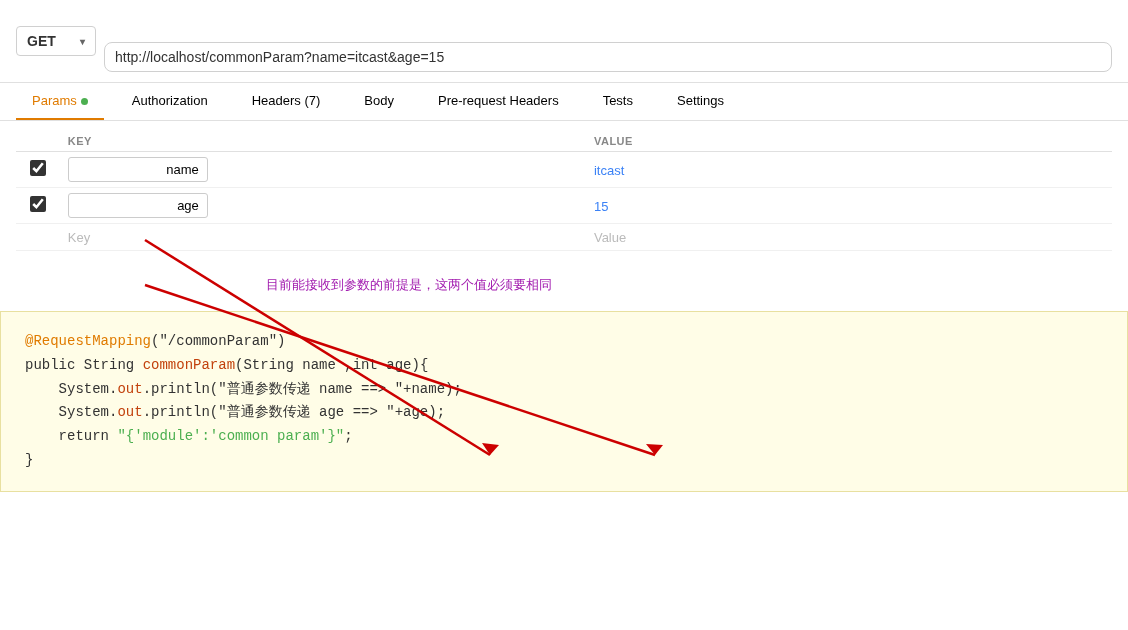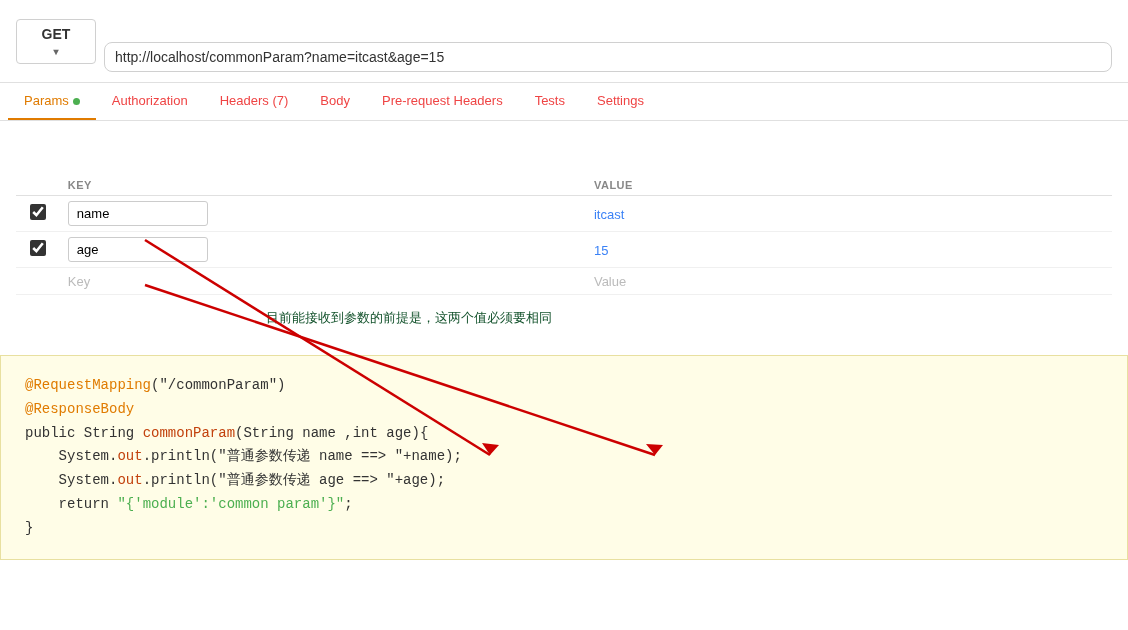--- a/index.html
+++ b/index.html
@@ -27,21 +27,20 @@
       gap: 4px;
       padding: 6px 10px;
       border: 1px solid #d0d0d0;
       border-radius: 4px;
       background: #fff;
       cursor: pointer;
       font-weight: bold;
       font-size: 14px;
       color: #333;
       min-width: 80px;
-      flex-direction: column;
     }
     .method-label {
       flex: 1;
     }
     .chevron-icon {
       font-size: 10px;
       color: #666;
     }
     .url-input {
       flex: 1;
@@ -51,29 +50,29 @@
       font-size: 14px;
       color: #333;
       outline: none;
       margin-top: 32px;
     }
 
     
     .tabs-bar {
       display: flex;
       align-items: center;
-      padding: 0 8px;
+      padding: 0 16px;
       border-bottom: 1px solid #e0e0e0;
-      gap: 0;
+      gap: 12px;
     }
     .tab-item {
       padding: 10px 16px;
       cursor: pointer;
       font-size: 13px;
-      color: #ef4444;
+      color: #000000;
       border-bottom: 2px solid transparent;
       white-space: nowrap;
     }
     .tab-item.active {
       color: #e07b00;
       border-bottom: 2px solid #e07b00;
     }
     .tab-dot {
       display: inline-block;
       width: 7px;
@@ -92,21 +91,20 @@
       font-size: 13px;
       font-weight: bold;
       color: #555;
       margin-bottom: 8px;
     }
 
     
     .params-table {
       width: 100%;
       border-collapse: collapse;
-      margin-top: 44px;
     }
     .params-table th {
       text-align: left;
       font-size: 11px;
       font-weight: bold;
       color: #888;
       padding: 4px 8px;
       border-bottom: 1px solid #e0e0e0;
       text-transform: uppercase;
       letter-spacing: 0.5px;
@@ -122,20 +120,21 @@
     .param-row td {
       border-bottom: 1px solid #f0f0f0;
     }
     .param-input {
       border: 1px solid #ccc;
       border-radius: 3px;
       padding: 4px 8px;
       font-size: 13px;
       width: 140px;
       outline: none;
+      text-align: right;
     }
     .value-text {
       font-size: 13px;
       color: #3b82f6;
     }
     .placeholder-text {
       font-size: 13px;
       color: #bbb;
     }
     .checkbox-cell {
@@ -148,24 +147,24 @@
       accent-color: #333;
     }
 
     
     .annotation-area {
       position: relative;
       height: 60px;
       margin-left: 16px;
     }
     .annotation-text {
-      color: #14532d;
+      color: #a21caf;
       font-size: 13px;
       position: absolute;
-      top: 14px;
+      top: 25px;
       left: 250px;
       white-space: nowrap;
     }
 
     
     .code-section {
       background: #fffde7;
       border: 1px solid #e8e0a0;
       margin: 0 0 0 0;
       padding: 18px 24px;
@@ -280,21 +279,20 @@
       </tbody>
     </table>
   </div>
 
   <div class="annotation-area">
     <span class="annotation-text">目前能接收到参数的前提是，这两个值必须要相同</span>
   </div>
 
   <div class="code-section">
     <span class="code-line"><span class="kw-orange">@RequestMapping</span><span class="kw-dark">("/commonParam")</span></span>
-    <span class="code-line"><span class="kw-orange">@ResponseBody</span></span>
     <span class="code-line"><span class="kw-dark">public String </span><span class="kw-blue">commonParam</span><span class="kw-dark">(String name ,int age){</span></span>
     <span class="code-line"><span class="kw-dark">    System.</span><span class="kw-blue">out</span><span class="kw-dark">.println("普通参数传递 name ==&gt; "+name);</span></span>
     <span class="code-line"><span class="kw-dark">    System.</span><span class="kw-blue">out</span><span class="kw-dark">.println("普通参数传递 age ==&gt; "+age);</span></span>
     <span class="code-line"><span class="kw-dark">    return </span><span class="kw-green">"{'module':'common param'}"</span><span class="kw-dark">;</span></span>
     <span class="code-line"><span class="kw-dark">}</span></span>
   </div>
 
   <svg class="arrows" height="630" viewBox="0 0 1128 630">
 
     <line x1="145" y1="240" x2="490" y2="455" stroke="#cc0000" stroke-width="2.5"></line>

